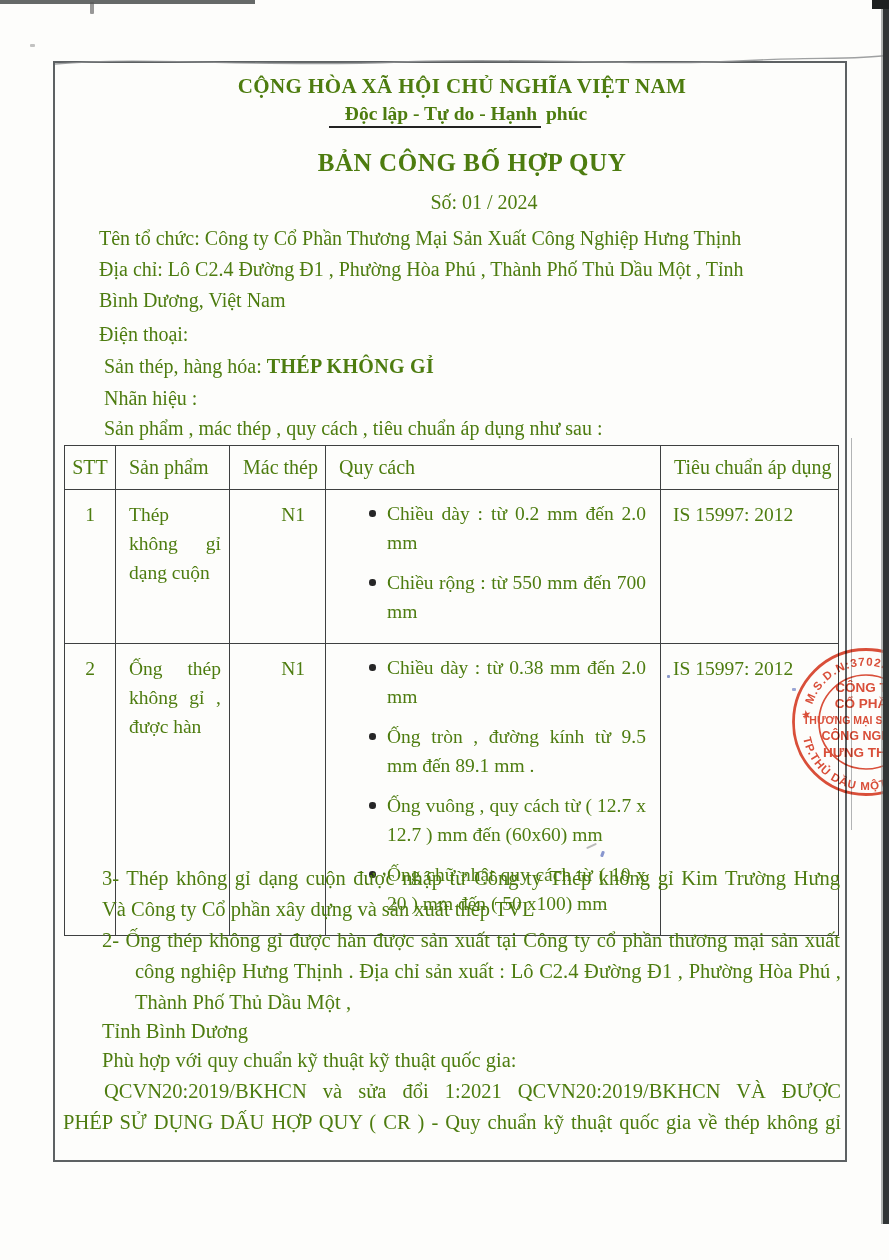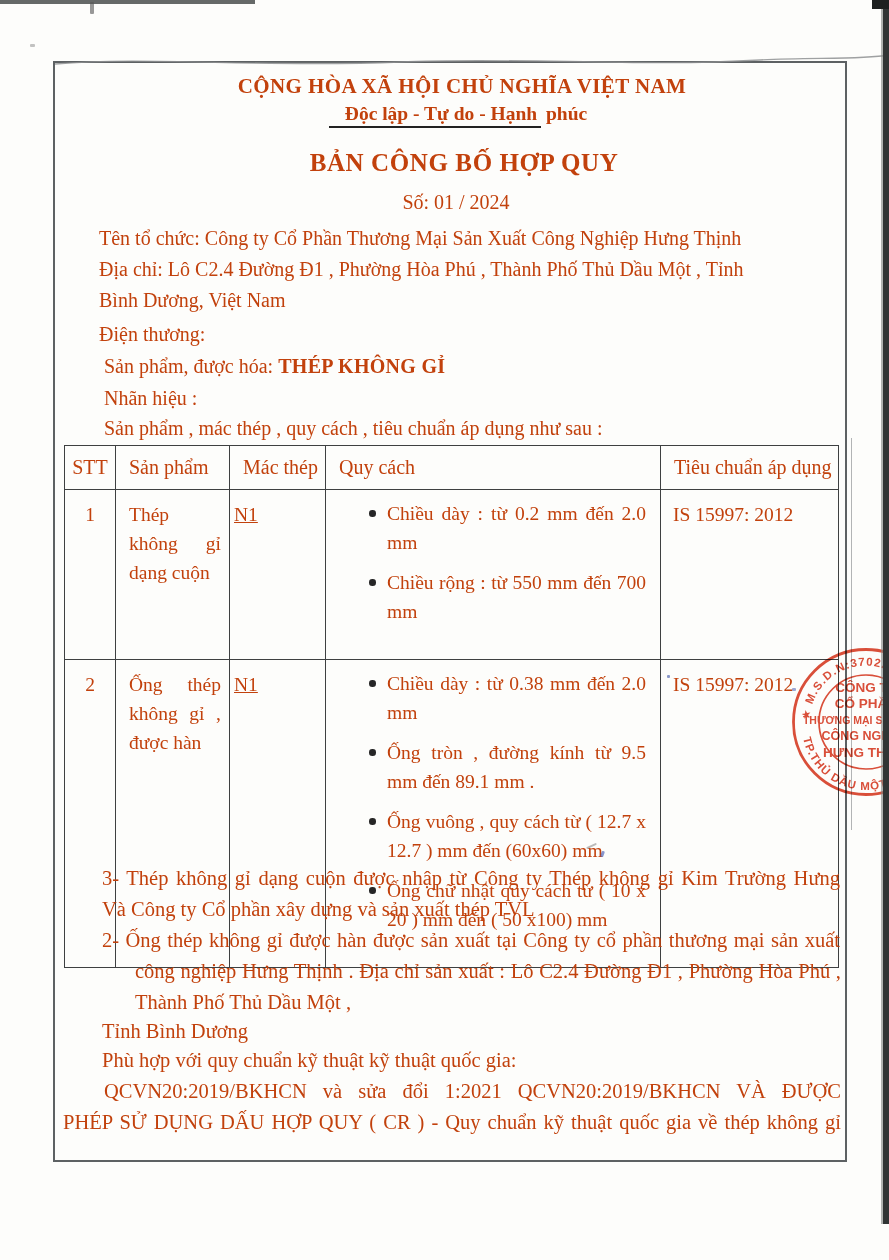--- a/index.html
+++ b/index.html
@@ -1,54 +1,54 @@
 <!DOCTYPE html>
 <html><head>
 <meta charset="utf-8">
 <style>
   html,body{margin:0;padding:0;width:889px;height:1260px;overflow:hidden;background:#fdfdfb;}
   .scan{position:relative;width:889px;height:1224px;background:#fdfdfb;overflow:hidden;
-        font-family:"Liberation Serif","DejaVu Serif",serif;color:#c2410c;}
+        font-family:"Liberation Serif","DejaVu Serif",serif;color:#4d7c0f;}
   
   .frame{position:absolute;left:53px;top:61px;width:790px;height:1097px;
          border:2px solid #5d6163;background:transparent;}
   .dbl-line{position:absolute;left:851px;top:438px;width:1px;height:392px;background:#8b8e8f;opacity:.65;}
   
   .art-top-strip{position:absolute;left:0;top:0;width:255px;height:4px;background:#4b4f4e;opacity:.85;}
   .art-right-band{position:absolute;right:0;top:0;width:6px;height:1260px;background:#313535;}
   .art-right-edge{position:absolute;right:6px;top:0;width:2px;height:1260px;background:#7d8281;opacity:.6;}
   .art-tr-corner{position:absolute;left:872px;top:0;width:17px;height:9px;background:#1d2020;}
   .art-bottom-band{position:absolute;left:0;top:1253px;width:889px;height:7px;background:#c8cac9;border-top:1px solid #9ea1a0;}
   .art-br-block{position:absolute;left:874px;top:1246px;width:15px;height:14px;background:#1e2222;}
   .speck{position:absolute;border-radius:1px;}
   
   .blk{position:absolute;left:0;width:786px;}
   .ctr{text-align:center;}
   .nat{top:11px;font-size:21px;font-weight:bold;letter-spacing:.4px;padding-left:14px;}
   .motto{top:40px;font-size:19.5px;font-weight:bold;padding-left:10px;}
   .motto .u{border-bottom:2px solid #222;padding:0 4px 2px 16px;}
-  .title{top:86px;font-size:25px;font-weight:bold;letter-spacing:.6px;padding-left:16px;}
-  .docnum{top:128px;font-size:20px;padding-left:8px;}
+  .title{top:86px;font-size:25px;font-weight:bold;letter-spacing:.6px;padding-left:24px;}
+  .docnum{top:128px;font-size:20px;padding-left:8px;margin-left:28px;}
   .p{position:absolute;font-size:20px;line-height:31px;}
   .org{top:160px;left:44px;width:740px;}
   .addr{top:191px;left:44px;width:742px;}
   .phone{top:256px;left:44px;}
   .product{top:288px;left:49px;}
   .product b{letter-spacing:.3px;}
   .brand{top:320px;left:49px;}
   .intro{top:350px;left:49px;}
   
   table.spec{position:absolute;left:9px;top:382px;width:774px;border-collapse:collapse;table-layout:fixed;}
   table.spec th,table.spec td{border:1.6px solid #3e4041;vertical-align:top;font-weight:normal;
       font-size:19.5px;line-height:29px;box-sizing:border-box;}
   table.spec th{height:44px;text-align:left;padding:7px 6px 6px 13px;font-size:20px;}
   table.spec th.c,table.spec td.c{text-align:center;padding-left:4px;padding-right:4px;}
   td.pcell{padding:10px 8px 6px 13px;text-align:justify;}
-  td.gcell{padding:10px 20px 6px 4px;text-align:left;text-decoration:underline;}
-  td.qcell{padding:9px 14px 22px 0;}
+  td.gcell{padding:10px 20px 6px 4px;text-align:right;}
+  td.qcell{padding:9px 14px 6px 0;}
   td.scell{padding:10px 6px 6px 12px;}
   tr.r1 td{height:96px;} tr.r2 td{height:238px;}
   ul.specs{list-style:none;margin:0;padding:0;}
   ul.specs li{position:relative;padding-left:61px;margin-bottom:11px;text-align:justify;}
   ul.specs li::before{content:"";position:absolute;left:43px;top:11px;width:6.5px;height:6.5px;
       border-radius:50%;background:#262626;}
   
   .n{position:absolute;font-size:20.5px;line-height:31px;white-space:nowrap;}
   .jl{white-space:normal;text-align:justify;text-align-last:justify;}
   .n1a{top:800px;left:47px;width:738px;}
@@ -78,22 +78,22 @@
     <div class="blk ctr motto"><span class="u">Độc lập - Tự do - Hạnh</span><span> phúc</span></div>
 
     <div class="blk ctr title">BẢN CÔNG BỐ HỢP QUY</div>
     <div class="blk ctr docnum">Số: 01 / 2024</div>
 
     <div class="p org">Tên tổ chức: Công ty Cổ Phần Thương Mại Sản Xuất Công Nghiệp Hưng Thịnh</div>
     <div class="p addr">
       <span>Địa chỉ: Lô C2.4 Đường Đ1 , Phường Hòa Phú , Thành Phố Thủ Dầu Một , Tỉnh</span><br>
       <span>Bình Dương, Việt Nam</span>
     </div>
-    <div class="p phone">Điện thương:</div>
-    <div class="p product"><span>Sản phẩm, được hóa: </span><b>THÉP KHÔNG GỈ</b></div>
+    <div class="p phone">Điện thoại:</div>
+    <div class="p product"><span>Sản thép, hàng hóa: </span><b>THÉP KHÔNG GỈ</b></div>
     <div class="p brand">Nhãn hiệu :</div>
     <div class="p intro">Sản phẩm , mác thép , quy cách , tiêu chuẩn áp dụng như sau :</div>
 
     <table class="spec">
       <colgroup>
         <col style="width:51px">
           <col style="width:114px">
           <col style="width:96px">
         <col style="width:335px">
           <col style="width:178px">

